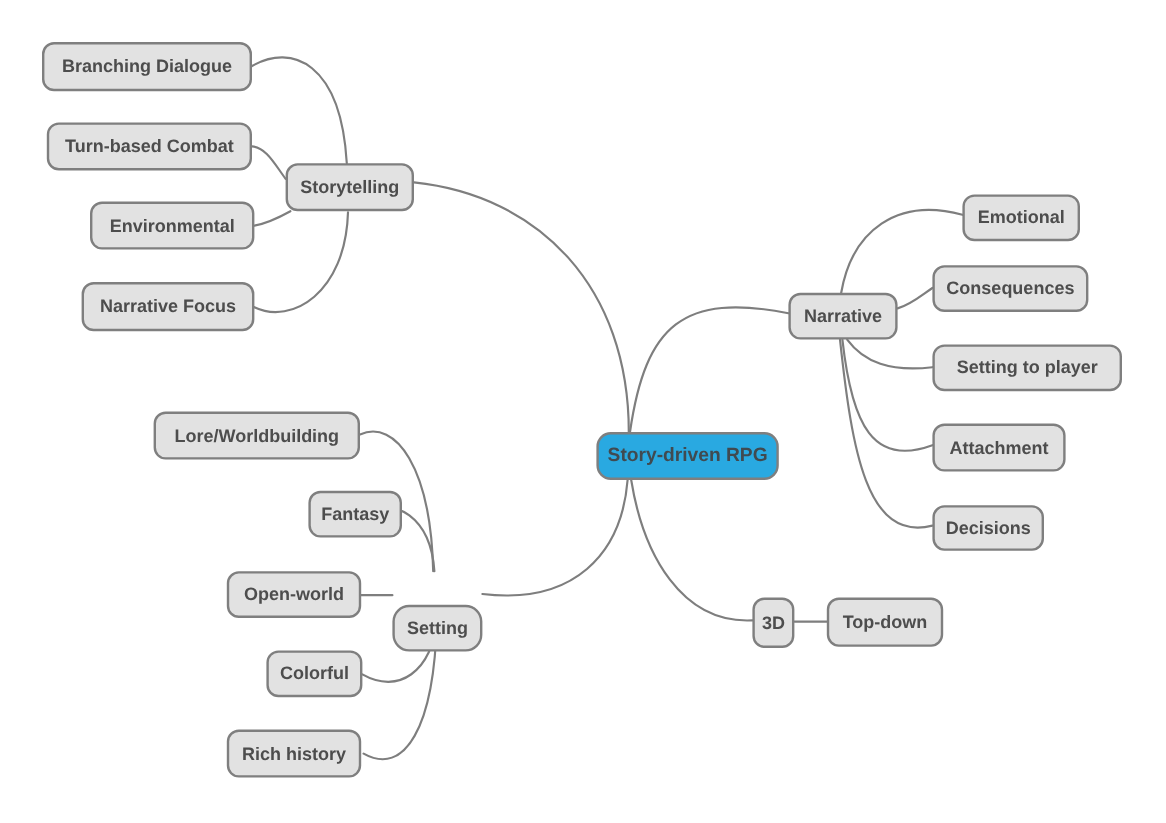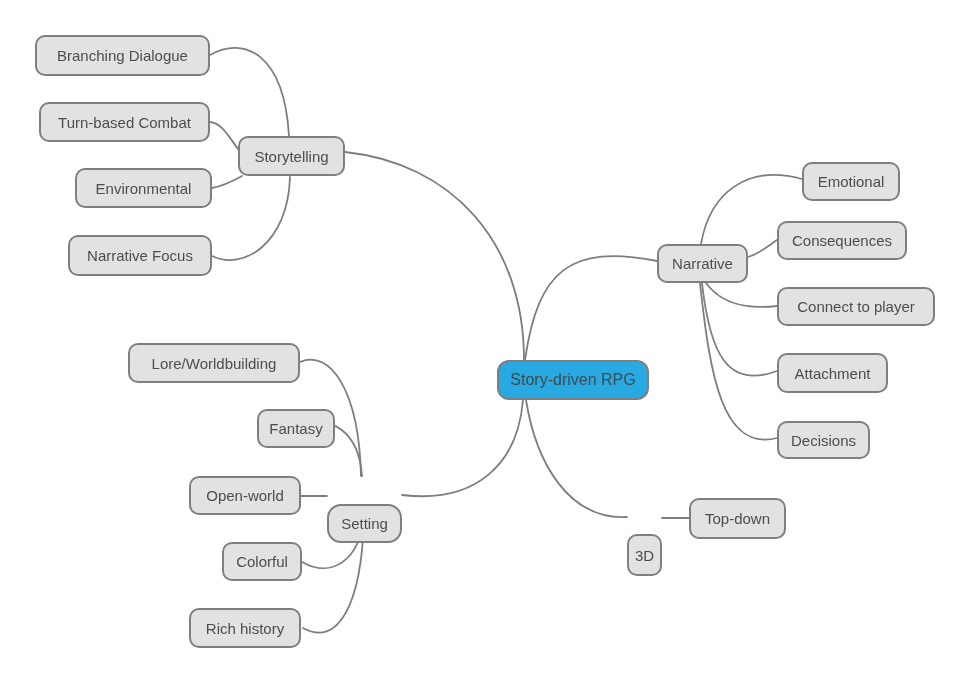--- a/index.html
+++ b/index.html
@@ -33,21 +33,21 @@
     box-sizing: border-box;
     display: flex;
     align-items: center;
     justify-content: center;
     background: #e2e2e2;
     border: 2px solid #7f7f7f;
     border-radius: 10px;
     cursor: pointer;
   }
   .mm-node .label {
-    font-weight: 400;
+    font-weight: 700;
     font-size: 15px;
     color: #4d4d4d;
     white-space: nowrap;
     line-height: 1;
     padding: 0 4px;
   }
   .mm-node.root {
     background: #29a9e1;
     border-radius: 12px;
     margin-left: 48px;
@@ -104,21 +104,21 @@
       <div class="mm-node" style="left: 657px; top: 244px; width: 91px; height: 39px;">
         <span class="label">Narrative</span>
       </div>
       <div class="mm-node" style="left: 802px; top: 162px; width: 98px; height: 39px;">
         <span class="label">Emotional</span>
       </div>
       <div class="mm-node" style="left: 777px; top: 221px; width: 130px; height: 39px;">
         <span class="label">Consequences</span>
       </div>
       <div class="mm-node" style="left: 777px; top: 287px; width: 158px; height: 39px;">
-        <span class="label">Connect to player</span>
+        <span class="label">Setting to player</span>
       </div>
       <div class="mm-node" style="left: 777px; top: 353px; width: 111px; height: 40px;">
         <span class="label">Attachment</span>
       </div>
       <div class="mm-node" style="left: 777px; top: 421px; width: 93px; height: 38px;">
         <span class="label">Decisions</span>
       </div>
       <div class="mm-node" style="left: 327px; top: 504px; width: 75px; height: 39px; border-radius: 14px;">
         <span class="label">Setting</span>
       </div>
@@ -130,20 +130,20 @@
       </div>
       <div class="mm-node" style="left: 189px; top: 476px; width: 112px; height: 39px;">
         <span class="label">Open-world</span>
       </div>
       <div class="mm-node" style="left: 222px; top: 542px; width: 80px; height: 39px;">
         <span class="label">Colorful</span>
       </div>
       <div class="mm-node" style="left: 189px; top: 608px; width: 112px; height: 40px;">
         <span class="label">Rich history</span>
       </div>
-      <div class="mm-node" style="left: 627px; top: 498px; width: 35px; height: 42px; margin-top: 36px;">
+      <div class="mm-node" style="left: 627px; top: 498px; width: 35px; height: 42px;">
         <span class="label">3D</span>
       </div>
       <div class="mm-node" style="left: 689px; top: 498px; width: 97px; height: 41px;">
         <span class="label">Top-down</span>
       </div>
     </div>
 </div>
 
 </body></html>

